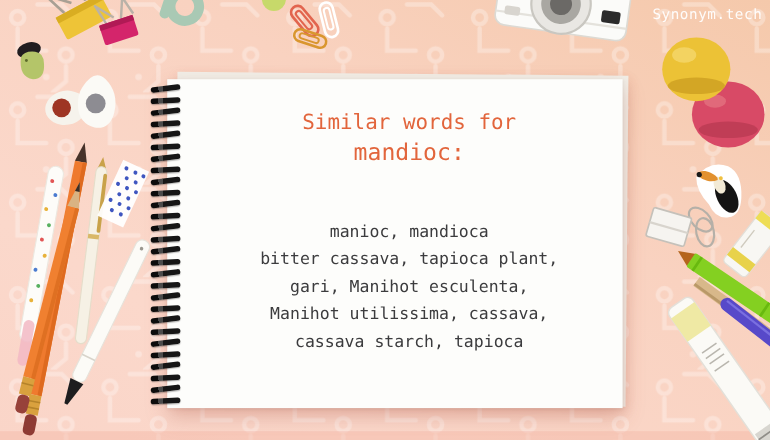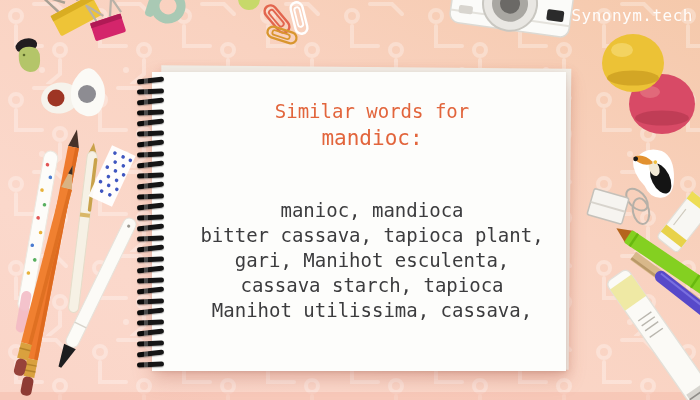--- a/index.html
+++ b/index.html
@@ -35,27 +35,27 @@
   .spiral .loop:nth-child(even){transform:rotate(-3deg);}
 
   .content{position:absolute; left:32px; right:6px; top:0; text-align:center;}
   .heading1{
     margin-top:27px; font-size:19px; line-height:24px; letter-spacing:0;
     color:var(--heading,#e2653c); white-space:nowrap;
   }
   .heading2{
     font-size:21px; line-height:31px; color:var(--heading,#e2653c); white-space:nowrap;
   }
-  .words{margin-top:44px; font-size:19px; line-height:25px; color:var(--body-text,#3c3c3e);}
+  .words{margin-top:44px; font-size:15px; line-height:25px; color:var(--body-text,#3c3c3e);}
   .words div{white-space:nowrap;}
 
   
   .watermark{
     position:absolute; top:6px; right:7px; z-index:3;
-    font-size:16px; color:var(--watermark-text,#ffffff); opacity:.95; letter-spacing:.5px;
+    font-size:13px; color:var(--watermark-text,#ffffff); opacity:.95; letter-spacing:.5px;
   }
 </style>
 </head>
 <body>
 
 <div class="stage">
 
   <svg class="layer bg" viewBox="0 0 700 400">
     <defs>
       <pattern id="pcb" width="84" height="84" patternUnits="userSpaceOnUse">
@@ -301,22 +301,22 @@
           <span class="loop" style="top: 273px;"></span>
           <span class="loop" style="top: 283.5px;"></span>
         </div>
       <div class="content">
         <div class="heading1">Similar words for</div>
         <div class="heading2">mandioc:</div>
         <div class="words">
           <div>manioc, mandioca</div>
           <div>bitter cassava, tapioca plant,</div>
           <div>gari, Manihot esculenta,</div>
+          <div>Manihot utilissima, cassava,</div>
           <div>cassava starch, tapioca</div>
-          <div>Manihot utilissima, cassava,</div>
         </div>
       </div>
     </div>
   </div>
 
   <div class="watermark">Synonym.tech</div>
 
 </div>
 
 </body></html>

